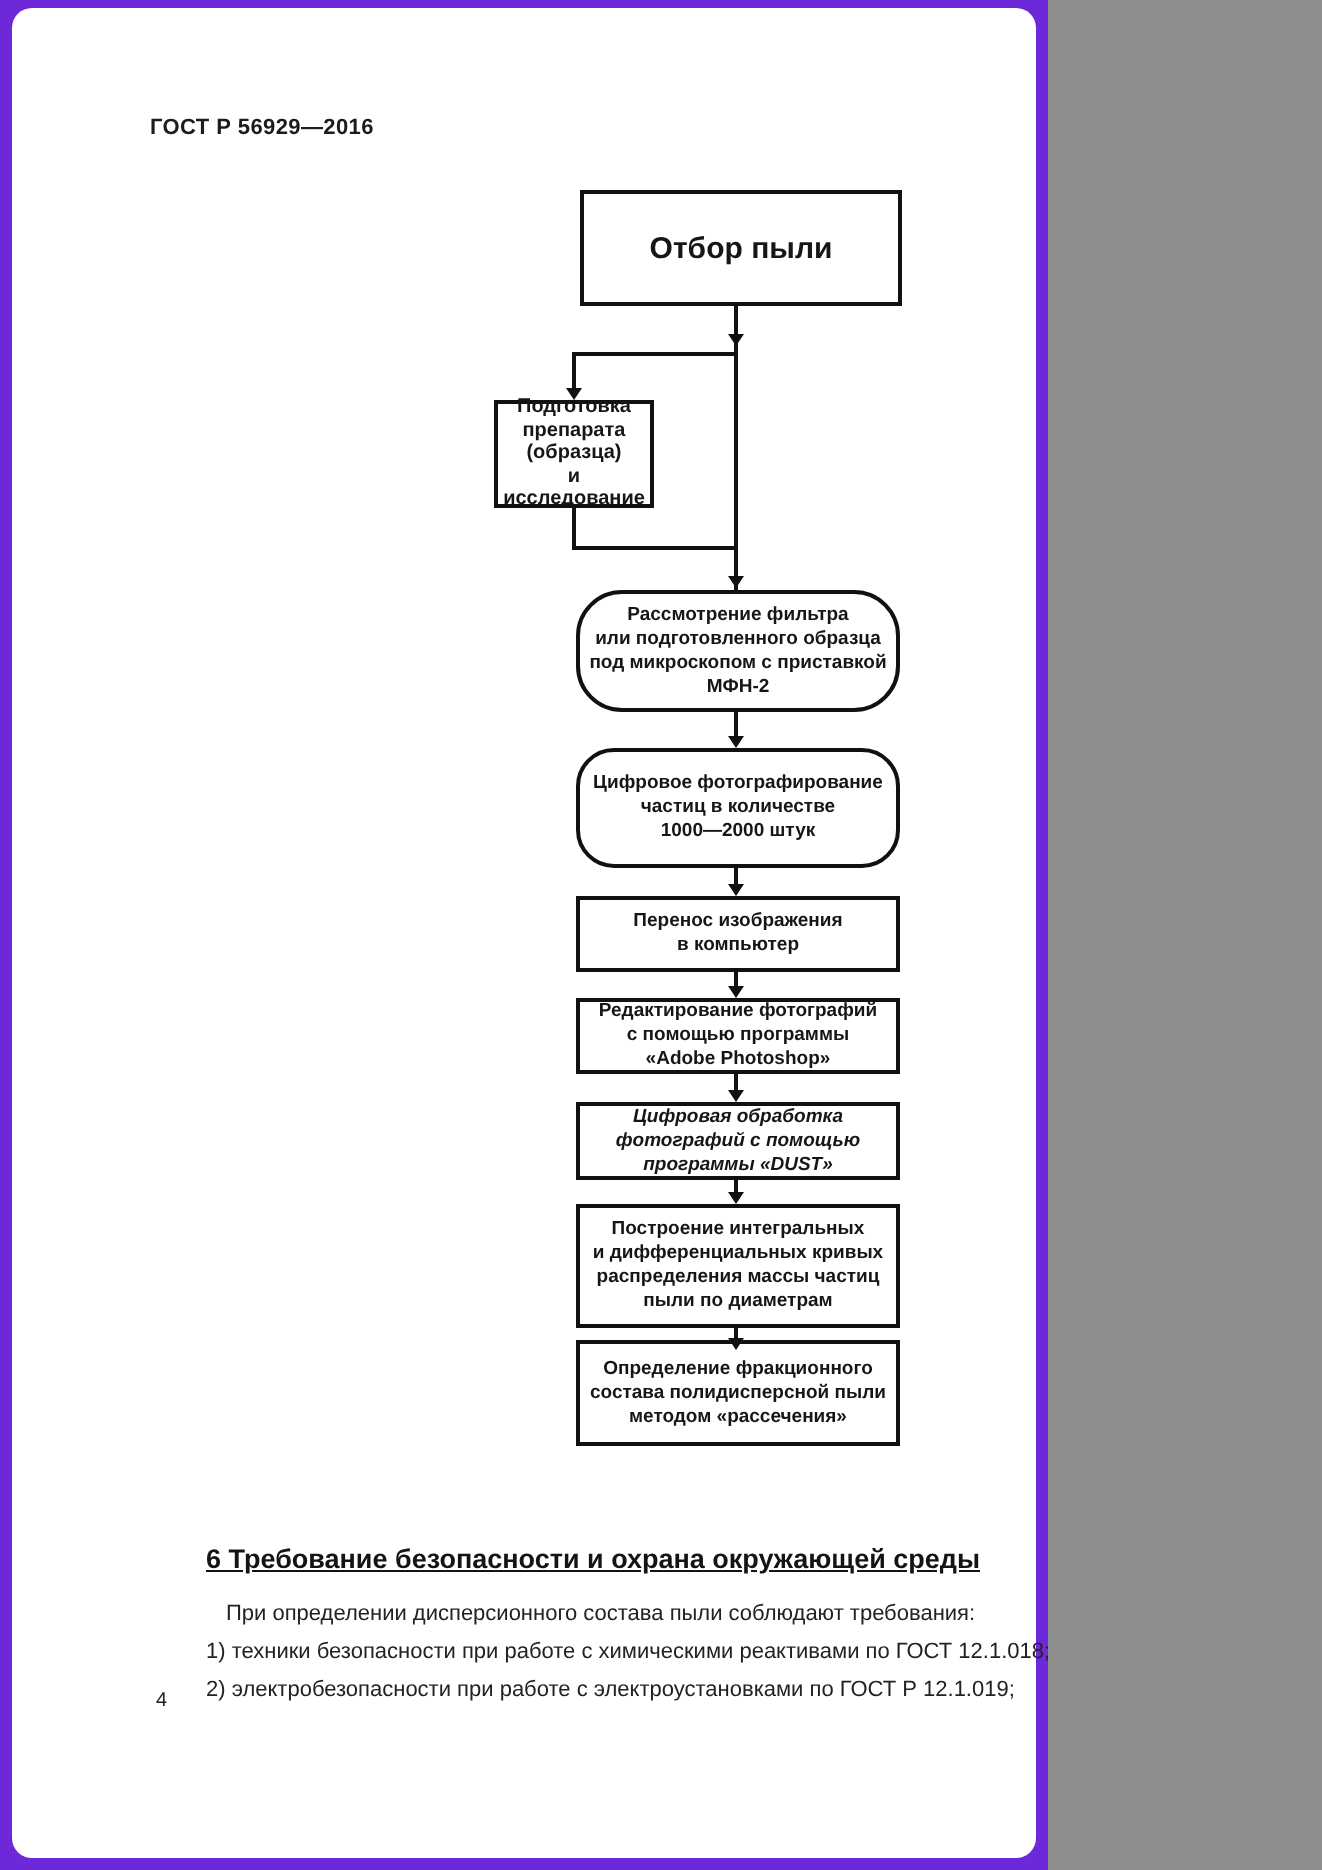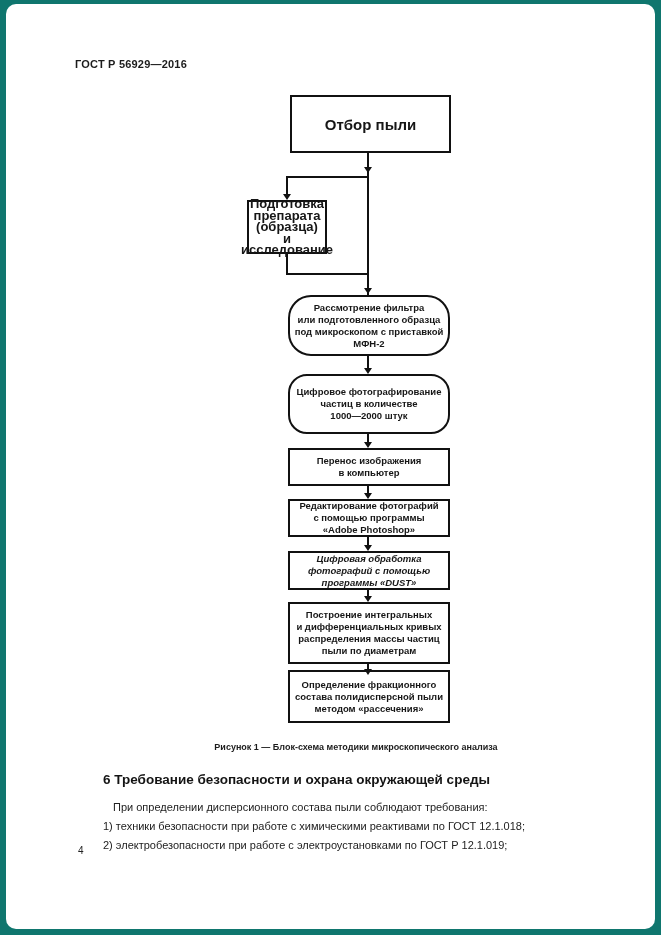--- a/index.html
+++ b/index.html
@@ -1,28 +1,28 @@
 <!DOCTYPE html>
 <html><head>
 <meta charset="utf-8">
 <style>
   html,body{margin:0;padding:0;background:#8e8e8e;}
-  .frame{position:relative;width:661px;height:935px;background:#0f766e;font-family:"Liberation Sans",sans-serif;overflow:hidden;}
+  .frame{position:relative;width:524px;height:935px;background:#6d28d9;font-family:"Liberation Sans",sans-serif;overflow:hidden;}
   .page{position:absolute;left:6px;top:4px;right:6px;bottom:6px;background:#ffffff;border-radius:10px;}
   .abs{position:absolute;}
   .hdr{font-size:11px;font-weight:bold;color:#1c1c1c;letter-spacing:.2px;}
   .node{position:absolute;border:2px solid #111;background:#fff;display:flex;align-items:center;justify-content:center;text-align:center;color:#161616;font-weight:bold;white-space:pre-line;box-sizing:border-box;}
   .node-lg{font-size:15px;}
   .node-sm{font-size:9.5px;line-height:12px;}
-  .node-xs{font-size:13px;line-height:11.5px;}
+  .node-xs{font-size:10px;line-height:11.5px;}
   .lv{position:absolute;width:2px;background:#111;}
   .lh{position:absolute;height:2px;background:#111;}
   .arr{position:absolute;width:0;height:0;border-left:4px solid transparent;border-right:4px solid transparent;border-top:6px solid #111;}
   .caption{font-size:9px;font-weight:bold;color:#1c1c1c;text-align:center;}
-  .heading{font-size:13.5px;font-weight:bold;color:#141414;}
+  .heading{font-size:13.5px;font-weight:bold;color:#141414;text-decoration:underline;}
   .body-text p{margin:0 0 4px 0;font-size:11px;color:#222;line-height:15px;}
   .body-text p:first-child{padding-left:10px;}
   .pagenum{font-size:10px;color:#222;}
 </style>
 </head>
 <body>
 
 <div class="frame">
   <div class="page">
 
@@ -71,21 +71,20 @@
     <div class="arr" style="left:358px;top:438px;"></div>
     <div class="lv" style="left:361px;top:482px;height:10px;"></div>
     <div class="arr" style="left:358px;top:489px;"></div>
     <div class="lv" style="left:361px;top:533px;height:11px;"></div>
     <div class="arr" style="left:358px;top:541px;"></div>
     <div class="lv" style="left:361px;top:586px;height:9px;"></div>
     <div class="arr" style="left:358px;top:592px;"></div>
     <div class="lv" style="left:361px;top:660px;height:8px;"></div>
     <div class="arr" style="left:358px;top:665px;"></div>
 
-    <div class="abs caption" style="left:160px;top:738px;width:380px;">Рисунок 1 — Блок-схема методики микроскопического анализа</div>
 
     <div class="abs heading" style="left:97px;top:768px;">6 Требование безопасности и охрана окружающей среды</div>
 
     <div class="abs body-text" style="left:97px;top:796px;width:480px;">
       <p>При определении дисперсионного состава пыли соблюдают требования:</p>
       <p>1) техники безопасности при работе с химическими реактивами по ГОСТ 12.1.018;</p>
       <p>2) электробезопасности при работе с электроустановками по ГОСТ Р 12.1.019;</p>
     </div>
 
     <div class="abs pagenum" style="left:72px;top:841px;">4</div>

